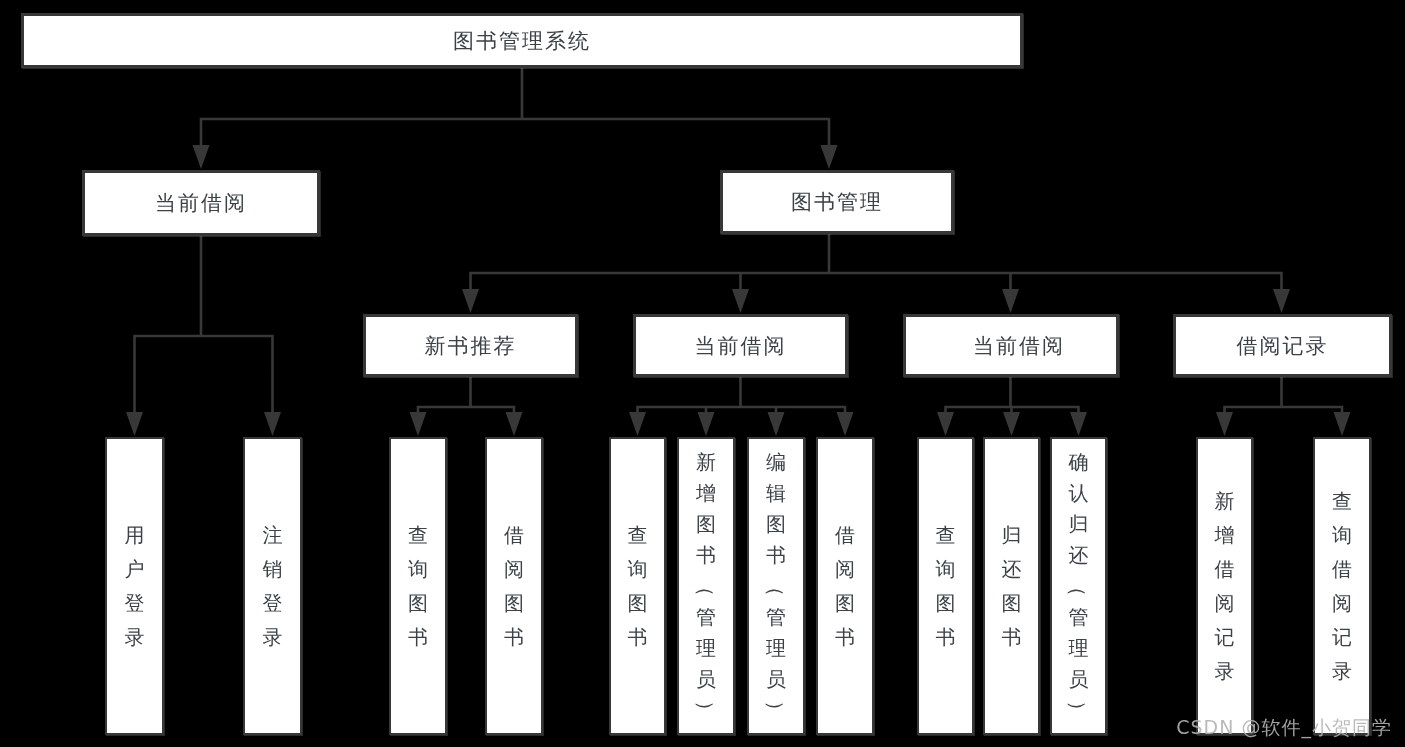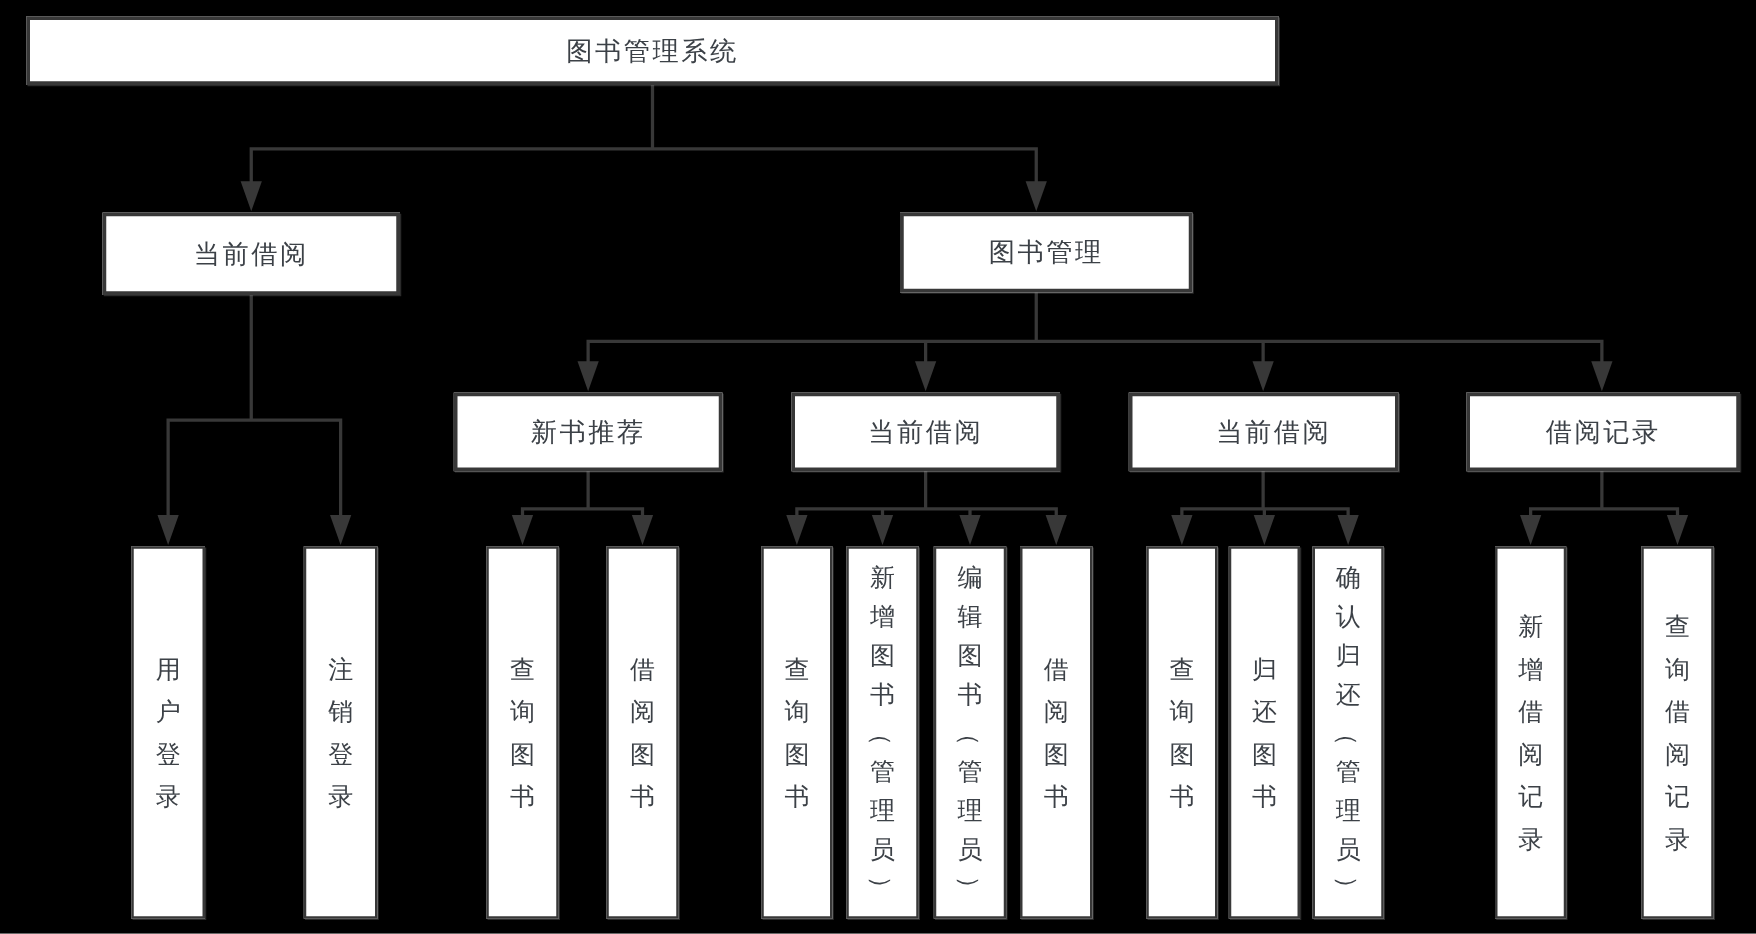--- a/index.html
+++ b/index.html
@@ -192,13 +192,14 @@
       </div>
       <div class="node vert" style="left: 1313px; top: 437px; width: 58px; height: 298px;">
         <span class="vchar" style="height: 34px;">查</span>
         <span class="vchar" style="height: 34px;">询</span>
         <span class="vchar" style="height: 34px;">借</span>
         <span class="vchar" style="height: 34px;">阅</span>
         <span class="vchar" style="height: 34px;">记</span>
         <span class="vchar" style="height: 34px;">录</span>
       </div>
     </div>
+  <div id="watermark">CSDN @软件_小贺同学</div>
 </div>
 
 </body></html>

